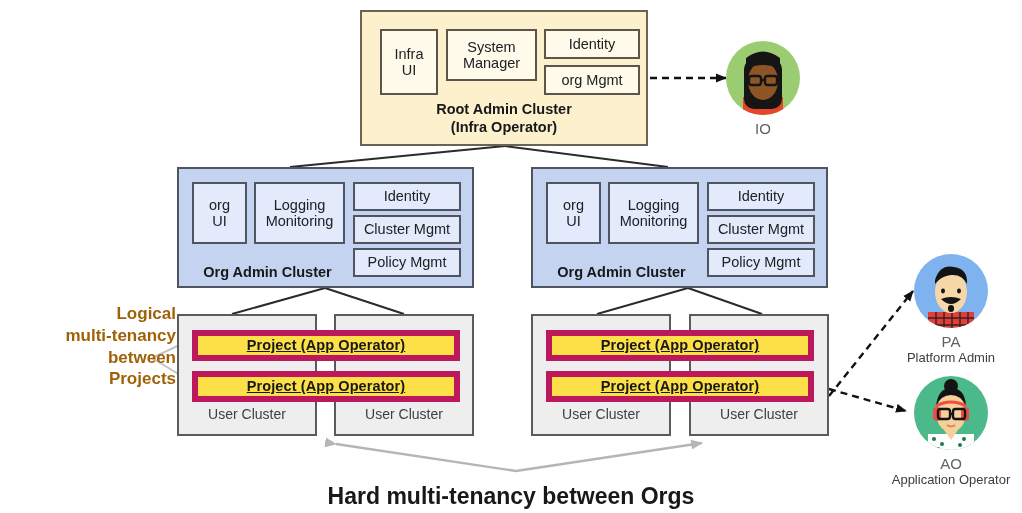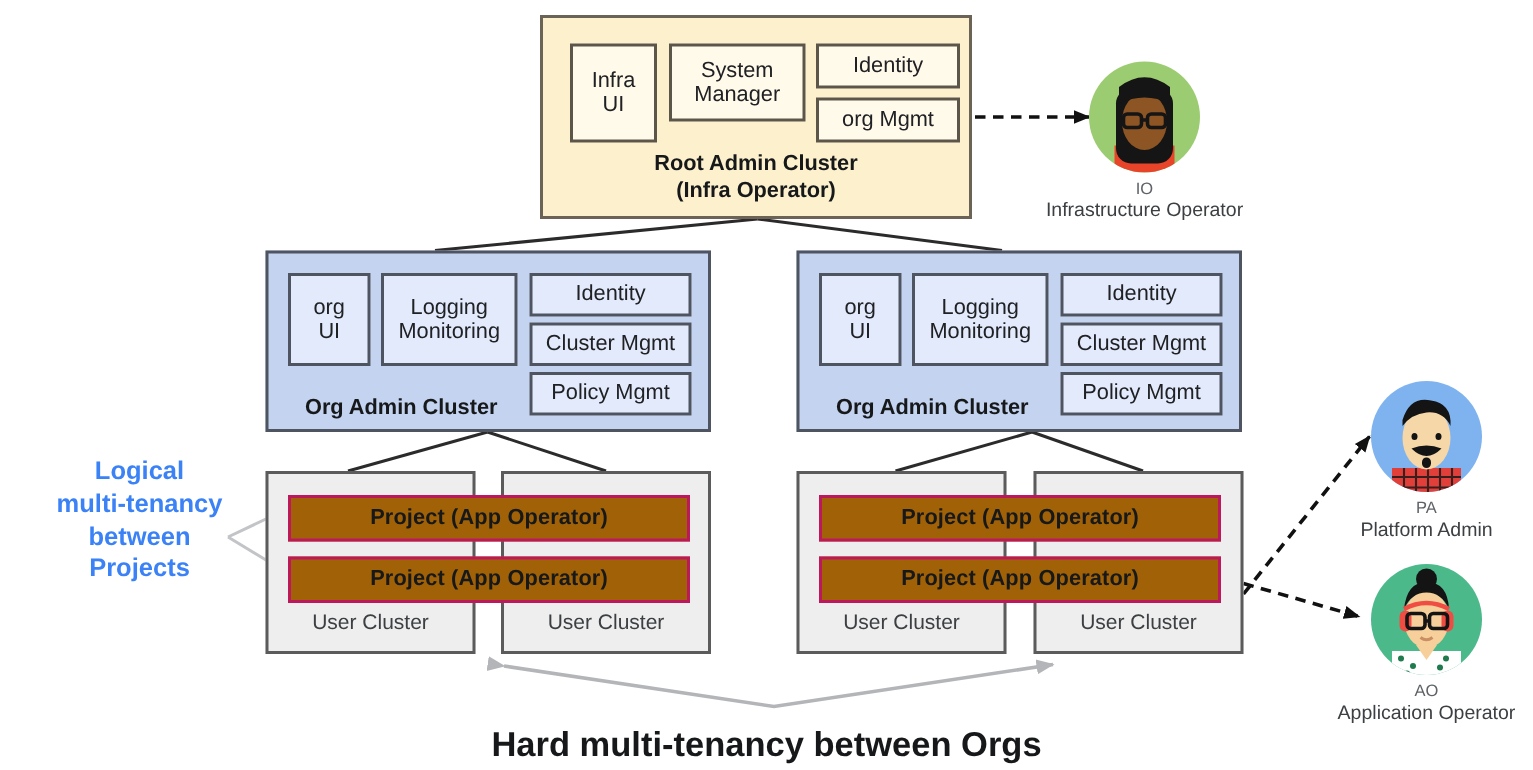--- a/index.html
+++ b/index.html
@@ -15,38 +15,38 @@
   
   .cluster{position:absolute;box-sizing:border-box;border:2px solid #a16207;}
   .root-cluster{background:#fcf0cd;border-color:#6b6356;}
   .org-cluster{background:#c3d3f0;border-color:#4f5560;}
   .user-cluster{background:#eeeeee;border-color:#5b5b5b;}
 
   .chip{position:absolute;box-sizing:border-box;display:flex;align-items:center;
         justify-content:center;text-align:center;line-height:1.12;}
   .chip-root{background:#fffaea;border:2px solid #5c564a;font-size:14.5px;color:#202124;}
   .chip-org{background:#e2eafb;border:2px solid #4f5560;font-size:14.5px;color:#202124;}
-  .chip-proj{background:#a16207;border:2px solid #be185d;font-size:14.5px;
-             font-weight:bold;color:#16181a;letter-spacing:.1px;}
+  .chip-proj{background:#fde047;border:6px solid #be185d;font-size:14.5px;
+             font-weight:bold;color:#16181a;letter-spacing:.1px;text-decoration:underline;}
 
   .cluster-title{position:absolute;left:0;right:0;text-align:center;font-weight:bold;
                  font-size:14.5px;color:#16181a;line-height:1.18;}
   .uc-label{position:absolute;left:0;right:0;text-align:center;font-size:14px;color:#3c4043;}
 
   
-  .note-left{position:absolute;left:10px;top:303px;width:166px;text-align:center;
-             font-weight:bold;font-size:17px;line-height:1.28;color:#3b82f6;}
+  .note-left{position:absolute;left:10px;top:303px;width:166px;text-align:right;
+             font-weight:bold;font-size:17px;line-height:1.28;color:#a16207;}
   .note-bottom{position:absolute;left:0;top:483px;width:1022px;text-align:center;
                font-weight:bold;font-size:23px;color:#16181a;}
 
   
   .persona{position:absolute;width:150px;text-align:center;}
   .avatar{position:relative;width:74px;height:74px;border-radius:50%;margin:0 auto;
           overflow:hidden;}
-  .p-init{margin-top:5px;font-size:11px;color:#5f6368;}
+  .p-init{margin-top:5px;font-size:15px;color:#5f6368;}
   .p-role{font-size:13px;color:#3c4043;line-height:1.2;}
 </style>
 </head>
 <body>
 
 <div id="stage">
 
   <svg class="wires" viewBox="0 0 1022 513">
 
     <path d="M505,146 L290,167" stroke="#2b2b2b" stroke-width="2" fill="none"></path>
@@ -143,21 +143,20 @@
         <path d="M30,54 L37,66 L44,54 Z" fill="#ffffff"></path>
         <rect x="18" y="18" width="38" height="50" rx="10" fill="#151515"></rect>
         <ellipse cx="37" cy="40" rx="15" ry="19" fill="#8d5524"></ellipse>
         <path d="M20,17 Q37,4 54,17 L54,28 Q37,20 20,28 Z" fill="#151515"></path>
         <rect x="23" y="35" width="12" height="9" rx="2.5" fill="none" stroke="#151515" stroke-width="2.4"></rect>
         <rect x="39" y="35" width="12" height="9" rx="2.5" fill="none" stroke="#151515" stroke-width="2.4"></rect>
         <line x1="35" y1="39" x2="39" y2="39" stroke="#151515" stroke-width="2.4"></line>
       </svg>
     </div>
     <div class="p-init">IO</div>
-    <div class="p-role">Infrastructure Operator</div>
   </div>
 
   <div class="persona" style="left:876px;top:254px;">
     <div class="avatar" style="background:#7fb3f0;">
       <svg viewBox="0 0 74 74" width="74" height="74">
         <rect x="14" y="58" width="46" height="18" fill="#e1403a"></rect>
         <g stroke="#1b1b1b" stroke-width="1.4" opacity=".85">
           <line x1="22" y1="58" x2="22" y2="76"></line>
             <line x1="30" y1="58" x2="30" y2="76"></line>
           <line x1="38" y1="58" x2="38" y2="76"></line>

